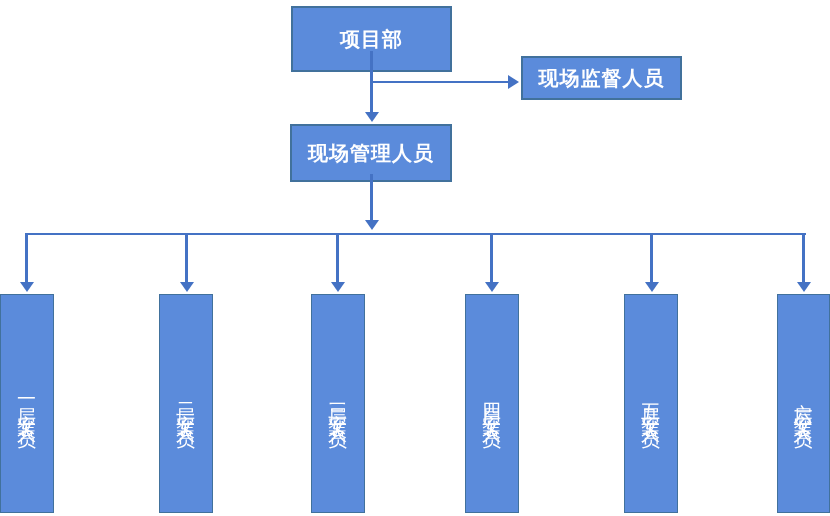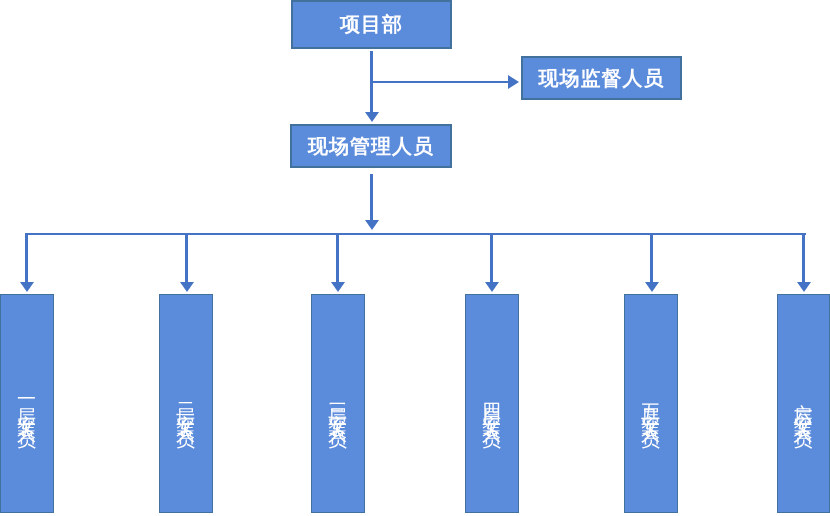--- a/index.html
+++ b/index.html
@@ -33,23 +33,23 @@
     border-width:1.5px;
     font-size:19px;
     font-weight:normal;
   }
   .node.v .vtext{
     writing-mode:vertical-rl;
     text-orientation:upright;
     letter-spacing:0.28em;
     line-height:1;
   }
-  #node-root    {left:291px;top:0;  width:161px;height:49px;}
+  #node-root    {left:291px;top:6px;  width:161px;height:66px;}
   #node-super   {left:521px;top:56px; width:161px;height:44px;}
-  #node-manager {left:290px;top:124px;width:162px;height:44px;}
+  #node-manager {left:290px;top:124px;width:162px;height:58px;}
   #floor-0{left:0px;  top:294px;width:54px;height:219px;}
   #floor-1{left:159px;top:294px;width:54px;height:219px;}
   #floor-2{left:311px;top:294px;width:54px;height:219px;}
   #floor-3{left:465px;top:294px;width:54px;height:219px;}
   #floor-4{left:624px;top:294px;width:54px;height:219px;}
   #floor-5{left:777px;top:294px;width:53px;height:219px;}
 
   
   .line{position:absolute;background:var(--connector);}
   .arrow-down{

